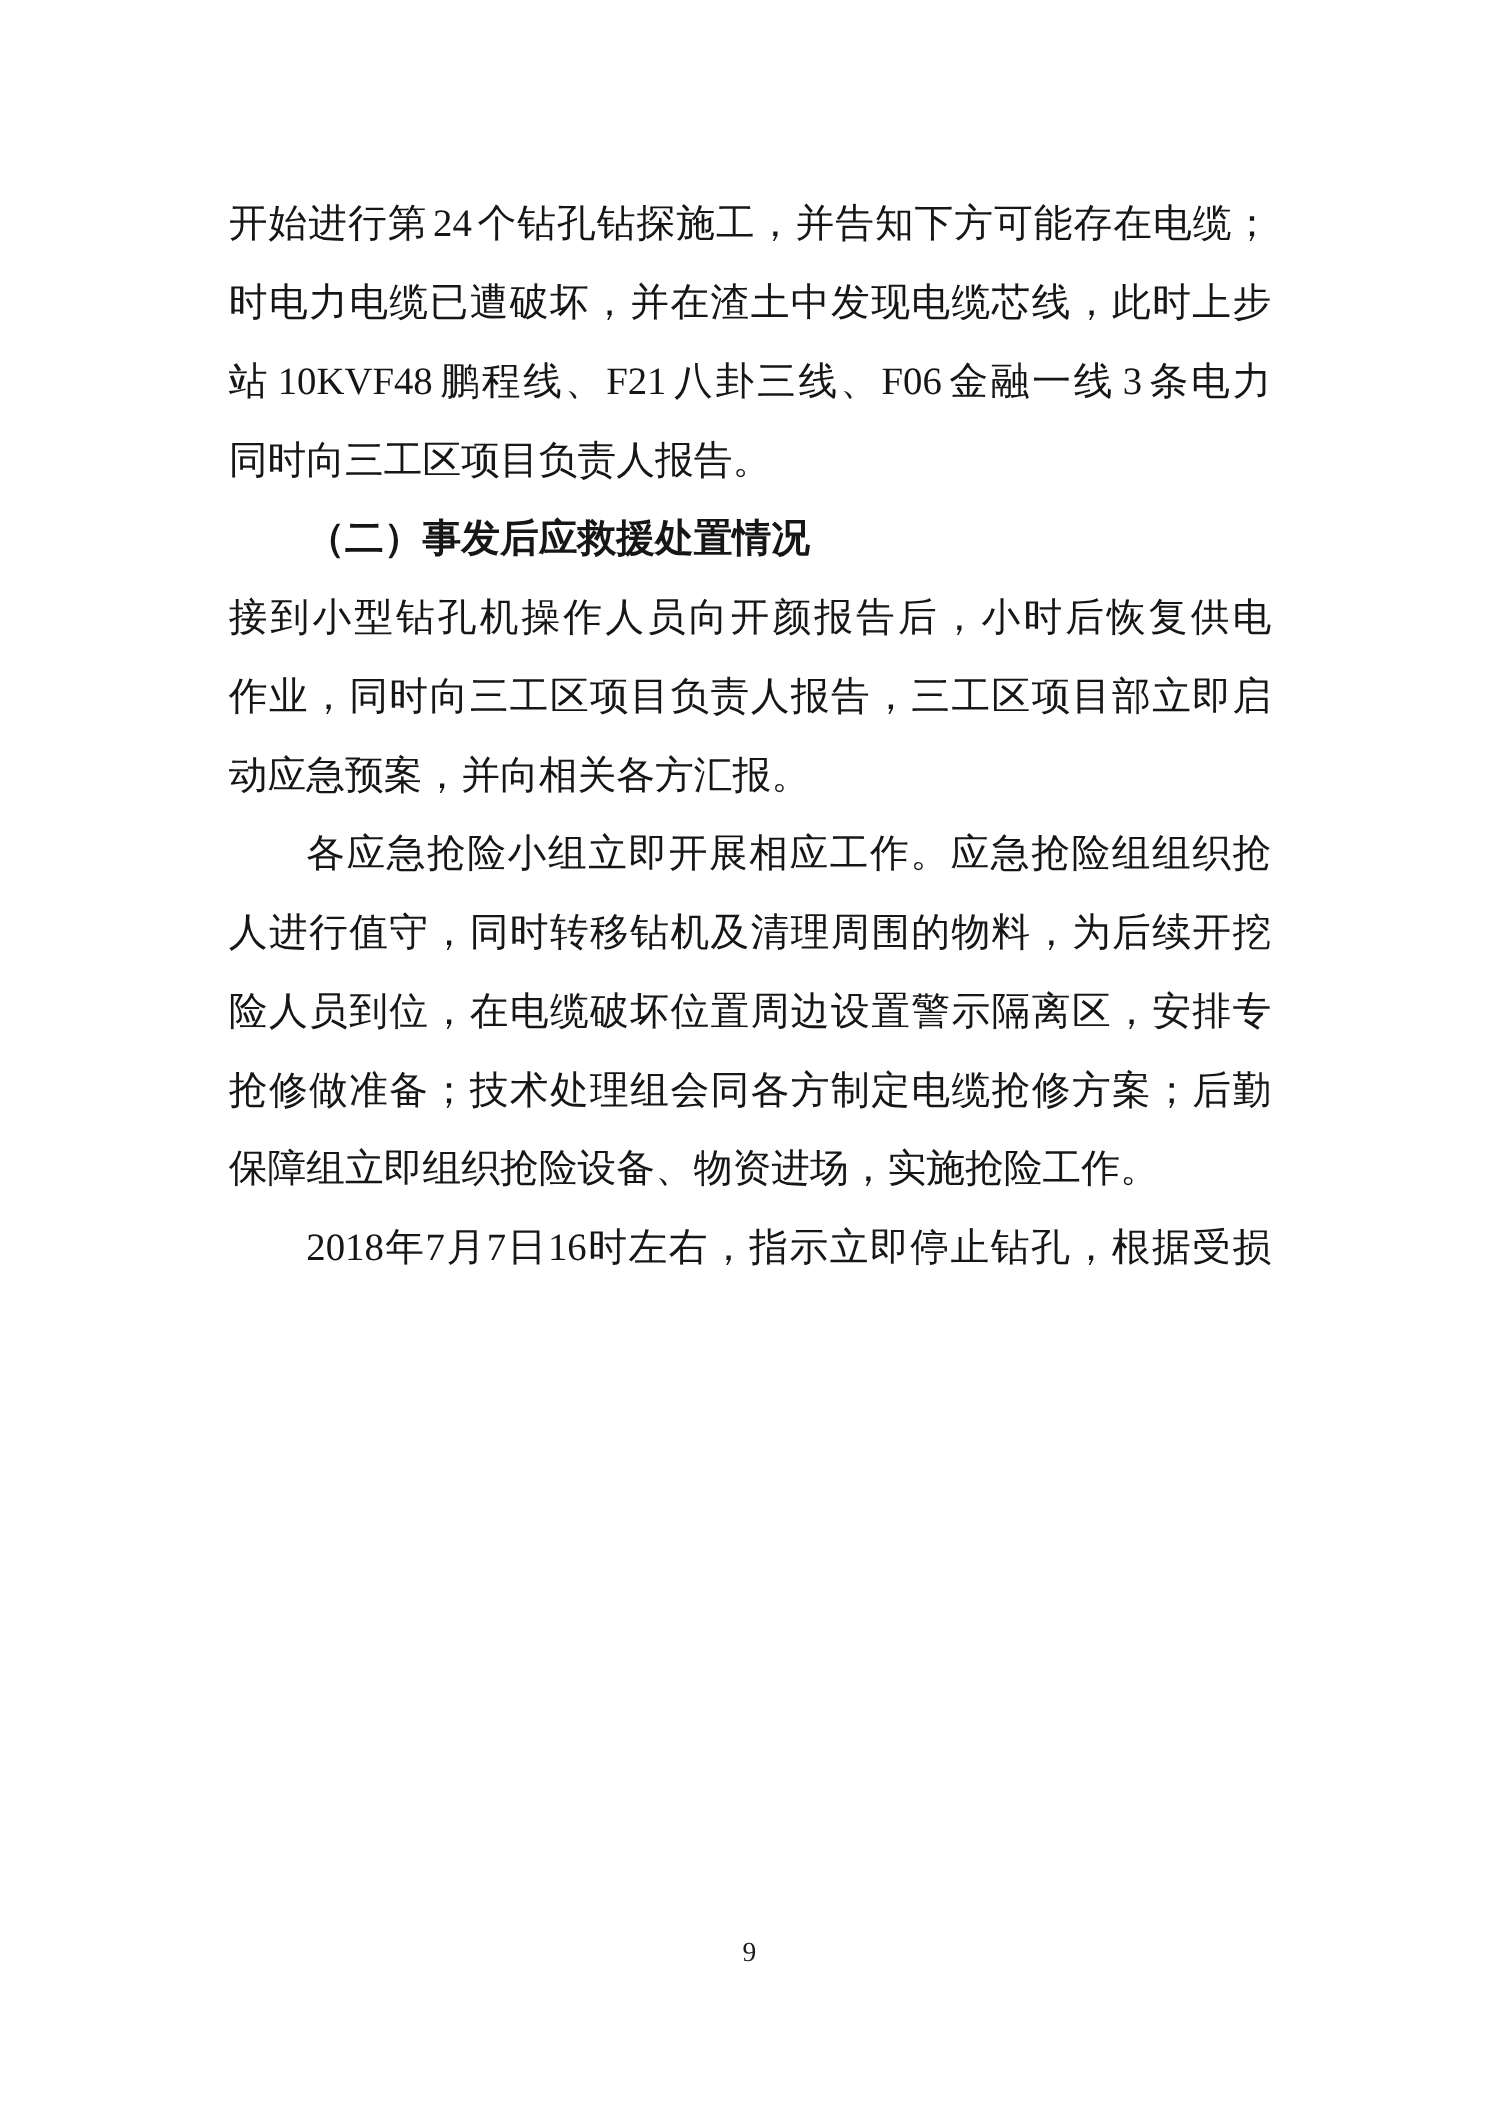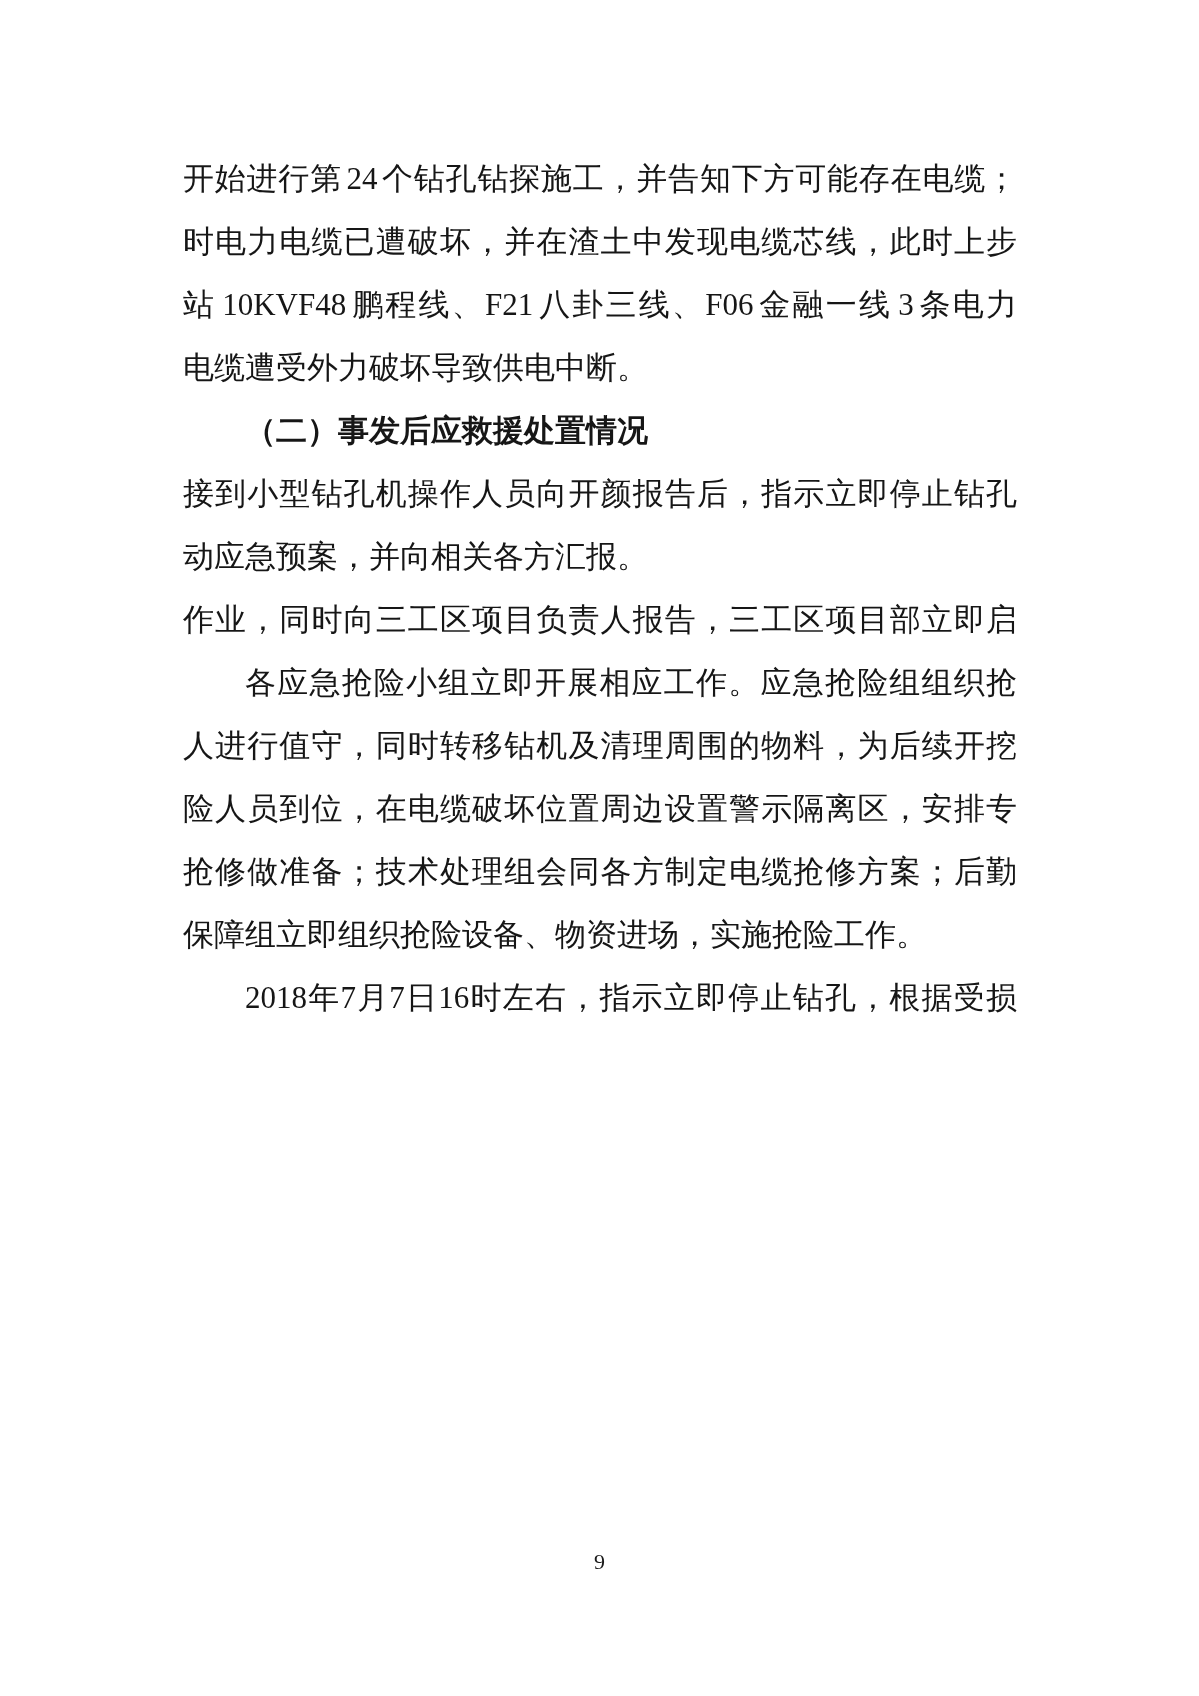--- a/index.html
+++ b/index.html
@@ -59,31 +59,31 @@
 <body>
 
 <div class="page">
 
   <div class="content">
 
     <div class="para">
       <div class="ln">开始进行第 24 个钻孔钻探施工，并告知下方可能存在电缆；</div>
       <div class="ln">时电力电缆已遭破坏，并在渣土中发现电缆芯线，此时上步</div>
       <div class="ln">站 10KVF48 鹏程线、F21 八卦三线、F06 金融一线 3 条电力</div>
-      <div class="ln end">电缆遭受外力破坏导致供电中断。</div>
+      <div class="ln end">同时向三工区项目负责人报告。</div>
     </div>
 
     <div class="para">
       <div class="ln heading">（二）事发后应救援处置情况</div>
     </div>
 
     <div class="para">
-      <div class="ln">接到小型钻孔机操作人员向开颜报告后，指示立即停止钻孔</div>
+      <div class="ln">接到小型钻孔机操作人员向开颜报告后，小时后恢复供电</div>
+      <div class="ln">作业，同时向三工区项目负责人报告，三工区项目部立即启</div>
       <div class="ln end">动应急预案，并向相关各方汇报。</div>
-      <div class="ln">作业，同时向三工区项目负责人报告，三工区项目部立即启</div>
     </div>
 
     <div class="para">
       <div class="ln ind">各应急抢险小组立即开展相应工作。应急抢险组组织抢</div>
       <div class="ln">人进行值守，同时转移钻机及清理周围的物料，为后续开挖</div>
       <div class="ln">险人员到位，在电缆破坏位置周边设置警示隔离区，安排专</div>
       <div class="ln">抢修做准备；技术处理组会同各方制定电缆抢修方案；后勤</div>
       <div class="ln end">保障组立即组织抢险设备、物资进场，实施抢险工作。</div>
     </div>
 

